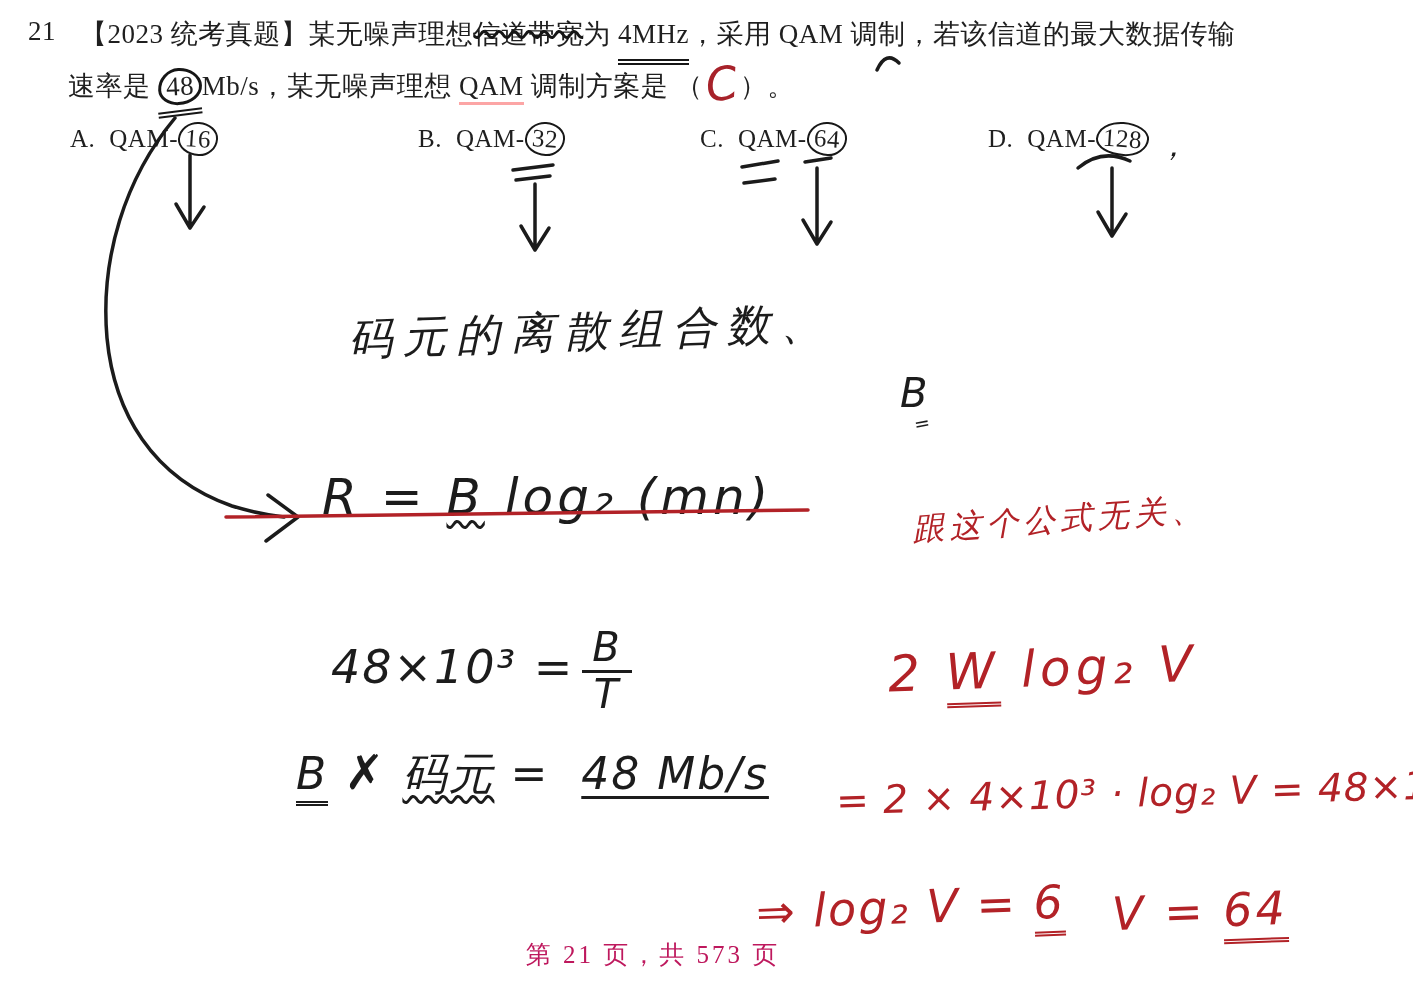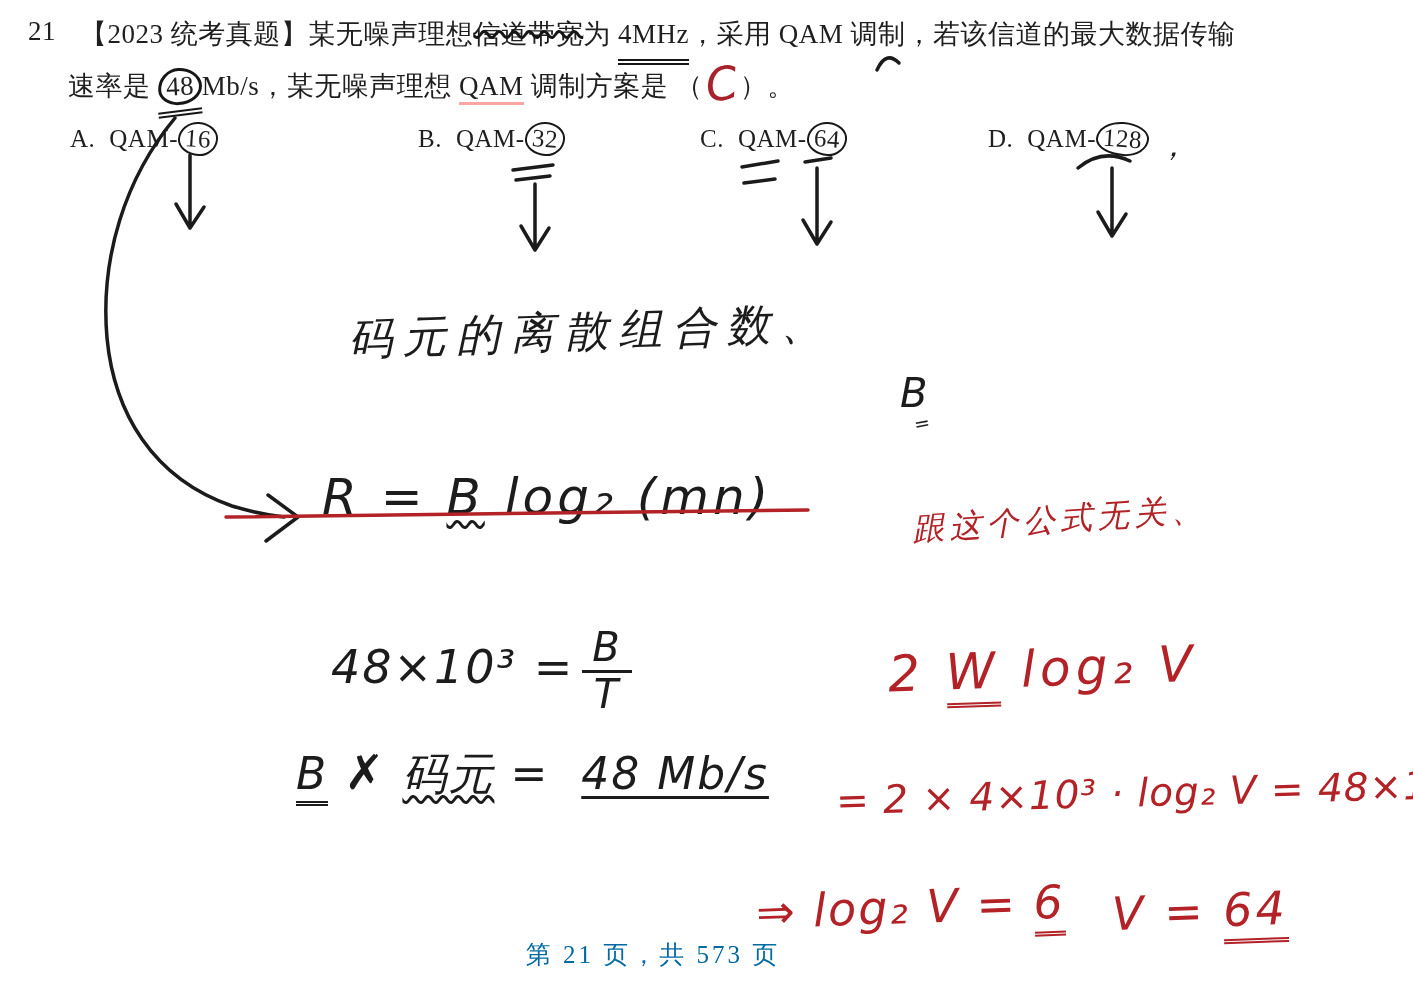--- a/index.html
+++ b/index.html
@@ -27,21 +27,21 @@
   .wavy-under{text-decoration:underline;text-decoration-style:wavy;
               text-decoration-thickness:2.5px;text-underline-offset:6px;}
   .under3{text-decoration:underline;text-decoration-thickness:3px;text-underline-offset:7px;margin-left:16px;}
   .du{border-bottom:5px double currentColor;padding-bottom:2px;}
   .frac{display:inline-flex;flex-direction:column;align-items:center;
         vertical-align:middle;margin:0 8px;line-height:1.05;}
   .frac .num{border-bottom:3.5px solid #1c1c1c;padding:0 10px 2px;}
   .answer-c{display:inline-block;font-family:"DejaVu Sans",sans-serif;font-style:italic;
         font-size:46px;color:#a7222a;transform:rotate(-8deg) translateY(5px);margin:0 2px;line-height:0;}
   .footer{position:absolute;top:938px;left:0;width:1306px;text-align:center;
-        color:#0369a1;font-size:25px;letter-spacing:3px;}
+        color:#be185d;font-size:25px;letter-spacing:3px;}
   svg.overlay{position:absolute;left:0;top:0;pointer-events:none;}
 </style>
 </head>
 <body>
 
 <div class="abs print" style="left:28px;top:16px;">21</div>
 
 <div class="abs print" style="left:80px;top:16px;">
   <span>【2023 统考真题】某无噪声理想</span><span class="wavy-strike">信道带宽</span><span>为 </span><span class="du-print">4MHz</span><span>，采用 QAM 调制，若该信道的最大数据传输</span>
 </div>

